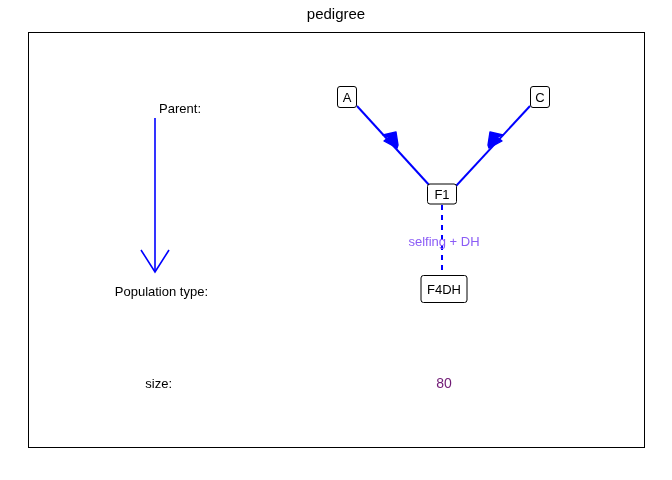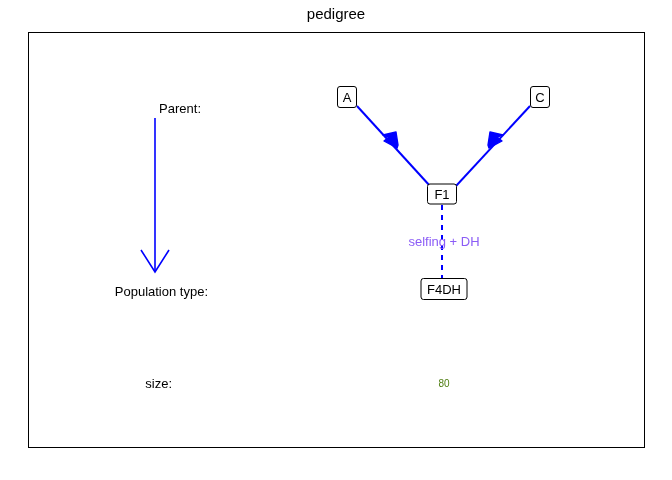--- a/index.html
+++ b/index.html
@@ -59,22 +59,22 @@
     color: #000000;
     white-space: nowrap;
     transform: translate(-100%, -50%);
   }
   .label-parent   { left: 201px; top: 100px; margin-top: 8px; }
   .label-poptype  { left: 208px; top: 291px; }
   .label-size     { left: 172px; top: 383px; }
   
   .value-cell {
     position: absolute;
-    font-size: 10px;
-    color: #4d7c0f;
+    font-size: 14px;
+    color: #701a75;
     white-space: nowrap;
     transform: translate(-50%, -50%);
     text-align: right;
   }
   .value-size { left: 444px; top: 383px; }
   
   .node-box {
     position: absolute;
     border: 1px solid #000000;
     border-radius: 3px;
@@ -86,21 +86,21 @@
     align-items: center;
     justify-content: center;
     white-space: nowrap;
     box-sizing: border-box;
     padding: 0 3px;
     transform: translate(-50%, -50%);
   }
   .node-a    { left: 347px; top: 97px;  min-width: 20px; height: 22px; }
   .node-c    { left: 540px; top: 97px;  min-width: 20px; height: 22px; }
   .node-f1   { left: 442px; top: 194px; min-width: 30px; height: 21px; text-align: center; }
-  .node-f4dh { left: 444px; top: 289px; min-width: 47px; height: 22px; }
+  .node-f4dh { left: 444px; top: 289px; min-width: 47px; height: 28px; }
   
   .edge-label {
     position: absolute;
     font-size: 13px;
     color: #8b5cf6;
     white-space: nowrap;
     transform: translate(-50%, -50%);
     background: transparent;
   }
   .label-selfing { left: 444px; top: 241px; }

